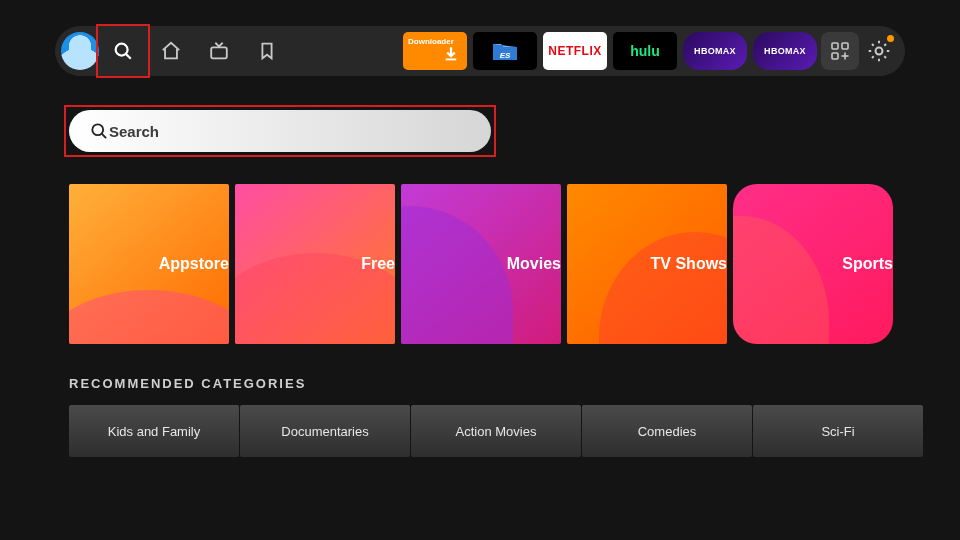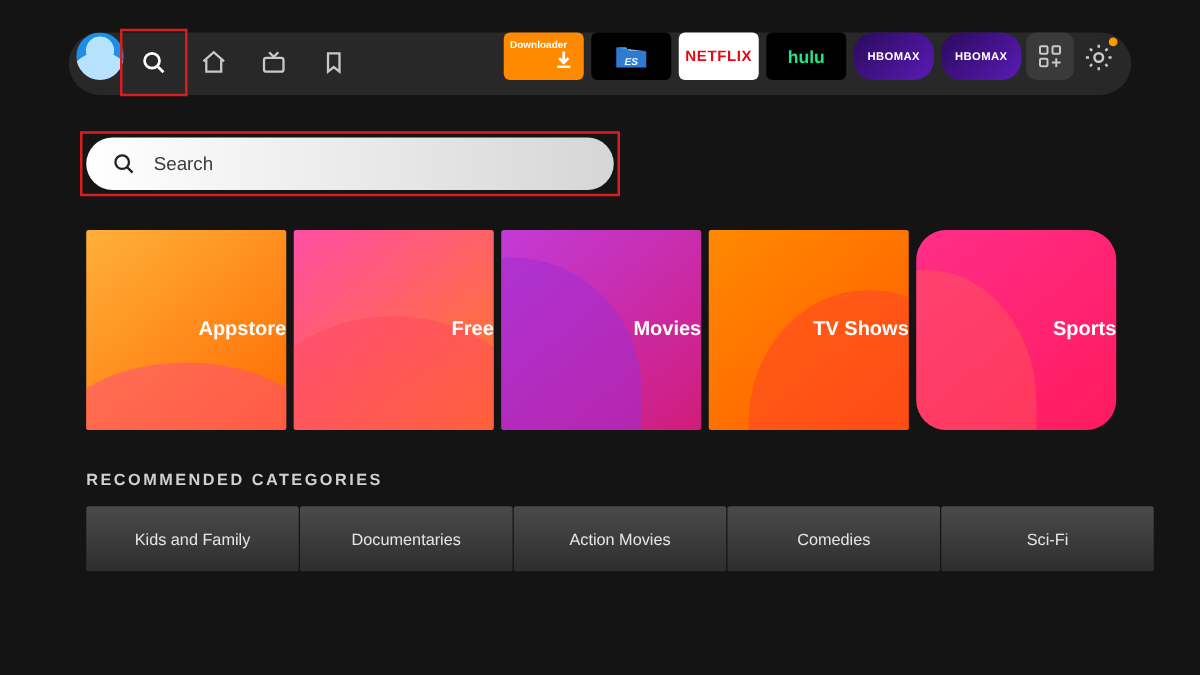--- a/index.html
+++ b/index.html
@@ -7,21 +7,21 @@
 
   .frame { width:960px; height:540px; background:#141414; padding-top:6px; }
 
   
   .topbar {
     margin:20px 55px 0 55px;
     height:50px;
     background:#282828;
     border-radius:30px;
     display:flex;
-    align-items:flex-start;
+    align-items:center;
     padding:0 6px;
     position:relative;
   }
   .avatar {
     width:38px; height:38px; border-radius:50%;
     background: radial-gradient(circle at 50% 38%, #b7e3ff 11px, transparent 11.5px),
                 radial-gradient(circle at 50% 110%, #b7e3ff 26px, transparent 26.5px),
                 linear-gradient(#1d8fe6,#1d8fe6);
     flex:0 0 auto;
   }
@@ -61,21 +61,21 @@
   .gear-wrap .dot{ position:absolute; top:4px; right:5px; width:7px; height:7px; border-radius:50%; background:#ff9900;}
 
   
   .search-area { margin:34px 0 0 69px; width:422px; position:relative;}
   .search-field {
     height:42px; border-radius:24px;
     background:linear-gradient(90deg,#ffffff 0%,#d6d6d6 100%);
     display:flex; align-items:center; padding:0 20px;
   }
   .search-field svg { width:20px; height:20px; color:#222; }
-  .search-field span { margin-left:14px; color:#3b3b3b; font-size:15px; }
+  .search-field span { color:#3b3b3b; font-size:15px;font-weight:bold; }
   .search-highlight {
     position:absolute; inset:-5px; border:2px solid #d81f1f; pointer-events:none;
   }
 
   
   .tiles { display:flex; gap:6px; margin:32px 0 0 69px; }
   .tile {
     width:160px; height:160px; border-radius:2px; position:relative; overflow:hidden;
     display:flex; align-items:center; justify-content:flex-end; flex:0 0 auto;
   }

